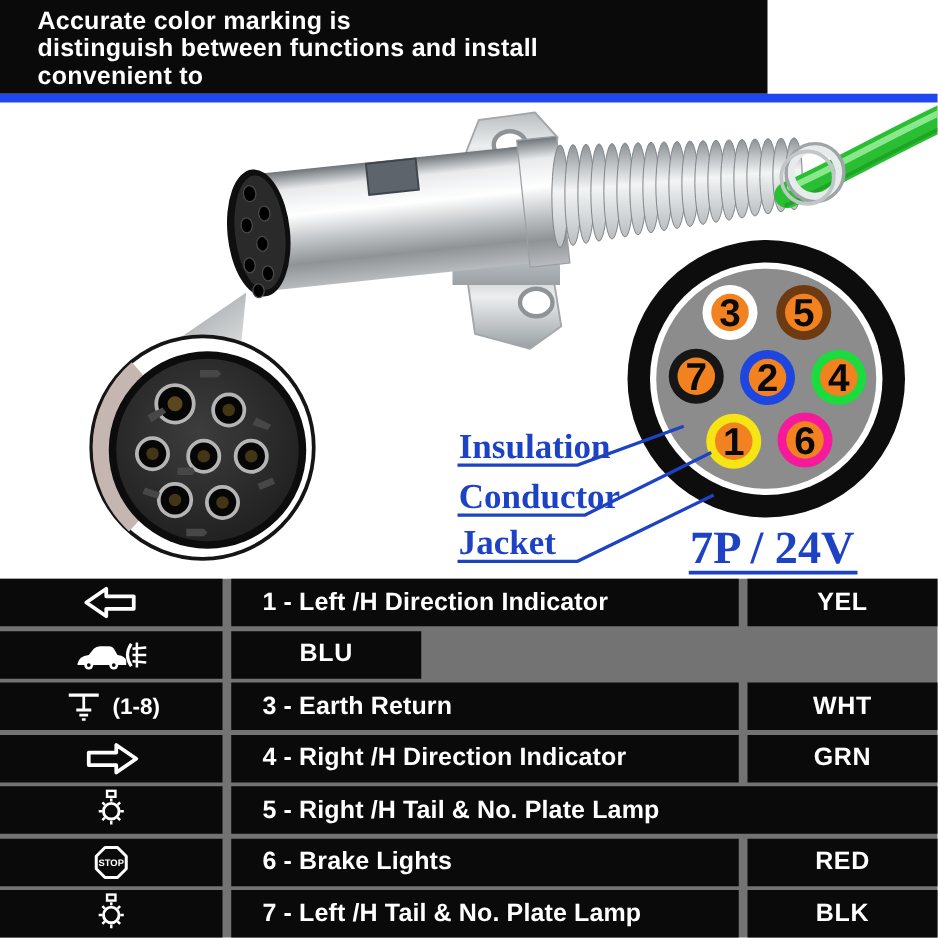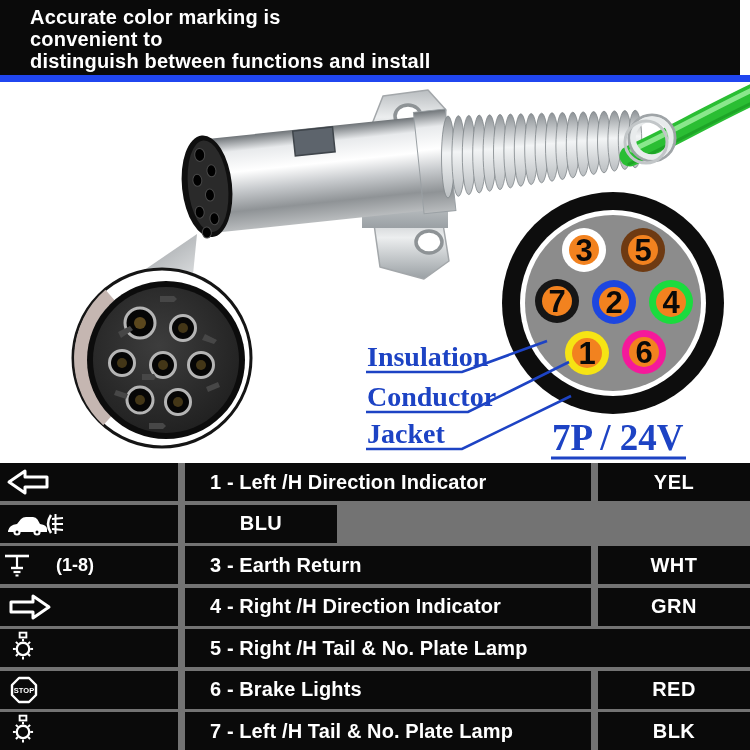--- a/index.html
+++ b/index.html
@@ -1,40 +1,40 @@
 <!DOCTYPE html>
 <html><head>
 <meta charset="utf-8">
 <style>
   html,body{margin:0;padding:0;width:750px;height:750px;background:#fff;overflow:hidden;
     font-family:"Liberation Sans",sans-serif;}
-  .header{position:absolute;top:0;left:0;width:740px;height:75px;background:#0a0a0a;
+  .header{position:absolute;top:0;left:0;width:614px;height:75px;background:#0a0a0a;
     color:#fff;box-sizing:border-box;padding:6px 10px 12px 30px;font-weight:bold;
     font-size:20px;line-height:22px;letter-spacing:.2px;}
   .header span{display:block;}
   .blue-bar{position:absolute;top:75px;left:0;width:750px;height:7px;background:#2046f0;}
   .stage{position:absolute;top:82px;left:0;width:750px;height:380px;}
   .stage svg{position:absolute;top:0;left:0;}
   .wire-table{position:absolute;top:463px;left:0;width:750px;height:287px;background:#737373;
     display:flex;flex-direction:column;gap:3.5px;}
   .trow{flex:1;display:flex;gap:7px;}
   .cell{background:#0a0a0a;color:#fff;display:flex;align-items:center;}
-  .cell.icon{width:178px;justify-content:flex-start;gap:22px;}
+  .cell.icon{width:178px;justify-content:center;gap:6px;}
   .cell.desc{flex:1;padding-left:25px;font-weight:bold;font-size:20px;letter-spacing:.1px;}
   .cell.code{width:152px;justify-content:center;font-weight:bold;font-size:20px;letter-spacing:.5px;}
   .icon-extra{font-weight:bold;font-size:18px;color:#fff;}
   .serif-label{font-family:"Liberation Serif",serif;font-weight:bold;}
 </style>
 </head>
 <body>
 
 <div class="header">
   <span>Accurate color marking is</span>
+  <span>distinguish between functions and install</span>
   <span>convenient to</span>
-  <span>distinguish between functions and install</span>
 </div>
 <div class="blue-bar"></div>
 
 <div class="stage">
 <svg width="750" height="380" viewBox="0 0 750 380">
   <defs>
     <linearGradient id="cylGrad" x1="0" y1="0" x2="0" y2="1">
       <stop offset="0" stop-color="#6f7478"></stop>
           <stop offset="0.16" stop-color="#e8eaec"></stop>
       <stop offset="0.38" stop-color="#ffffff"></stop>

